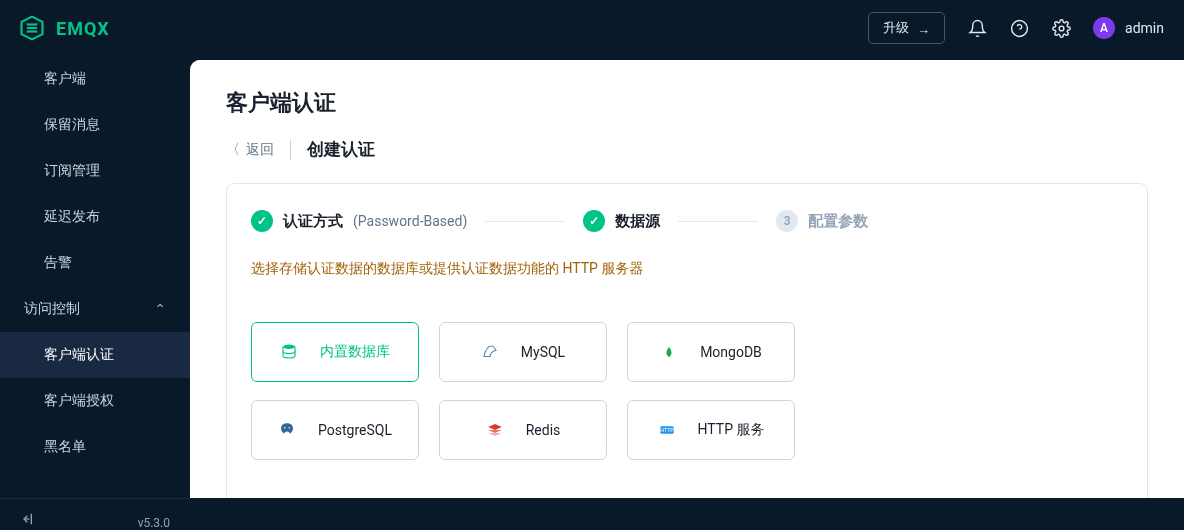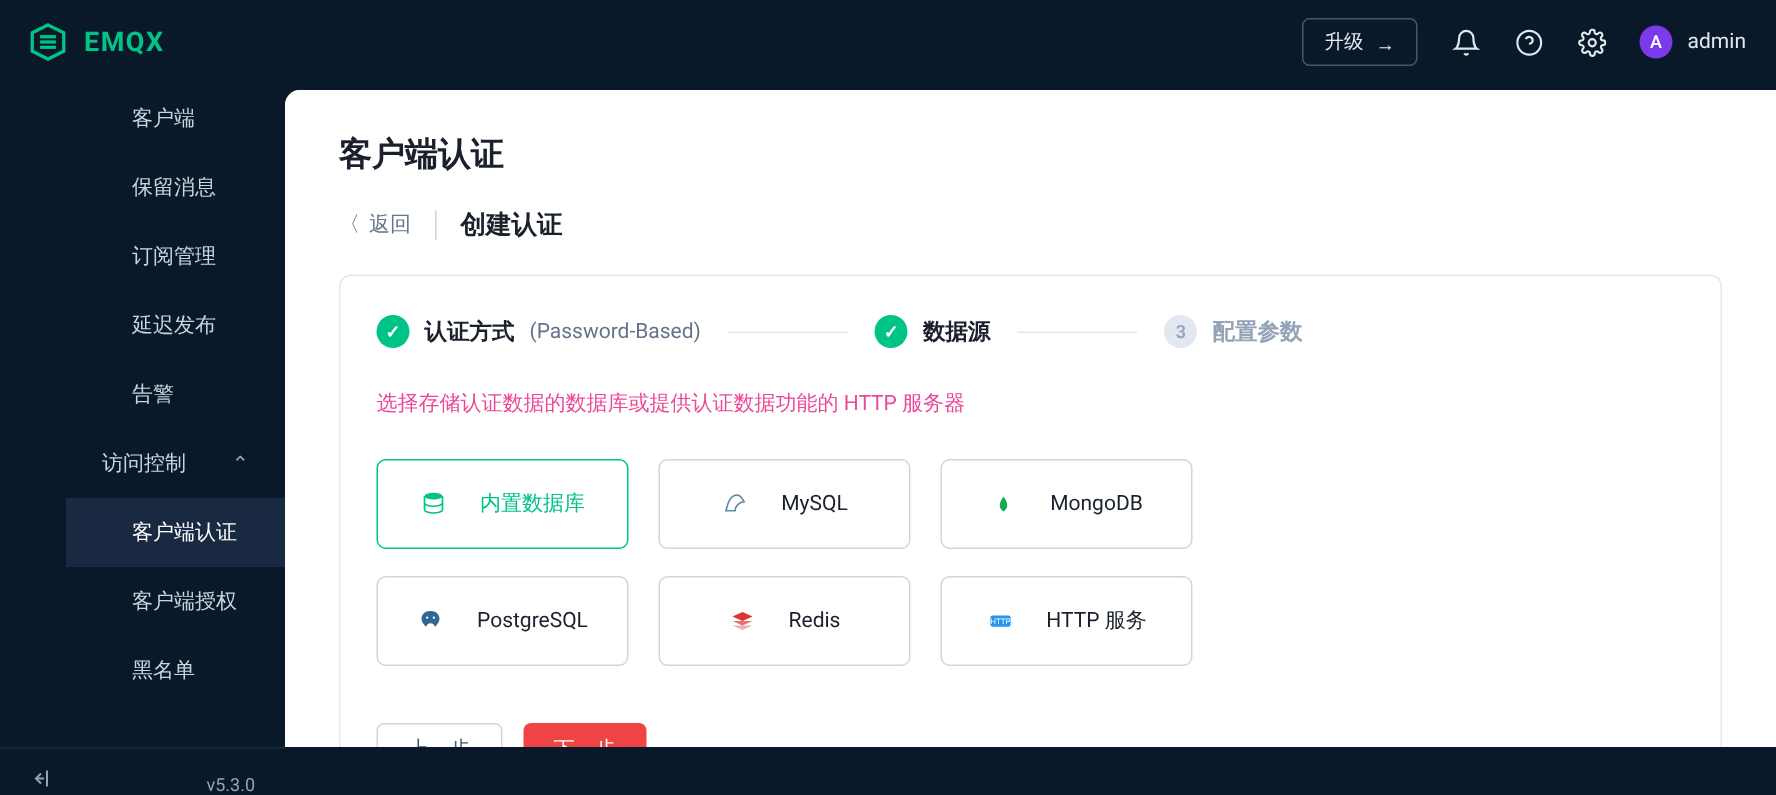--- a/index.html
+++ b/index.html
@@ -56,21 +56,20 @@
       overflow-y: hidden;
       padding-top: 0;
     }
     .sidebar-item {
       padding: 14px 24px;
       font-size: 14px;
       cursor: pointer;
       display: flex;
       align-items: center;
       justify-content: space-between;
-      margin-left: 44px;
     }
     .sidebar-item.sub { padding-left: 44px; }
     .sidebar-item.active { background: #1a2942; color: #fff; }
     .sidebar-item.section { color: #cbd5e1; }
     .chevron { color: #94a3b8; }
     .content-wrap {
       flex: 1;
       background: #f1f2f5;
       border-radius: 10px 0 0 0;
       padding: 0;
@@ -116,21 +115,21 @@
       font-size: 12px; font-weight: 600;
     }
     .step-circle.done { background: #00c388; color: #fff; }
     .step-circle.active { background: #00c388; color: #fff; }
     .step-circle.pending { background: #e2e8f0; color: #94a3b8; }
     .step-label { font-size: 15px; font-weight: 600; color: #1a202c; }
     .step-sub { font-size: 14px; color: #64748b; }
     .step-line { flex: 0 0 80px; height: 1px; background: #e2e8f0; margin: 0 18px; }
     .step.pending .step-label { color: #94a3b8; }
     .help-text {
-      font-size: 14px; color: #ec4899; margin-bottom: 28px;
+      font-size: 14px; color: #a16207; margin-bottom: 44px;
     }
     .option-grid {
       display: grid;
       grid-template-columns: repeat(3, 168px);
       gap: 18px 20px;
       margin-bottom: 38px;
     }
     .option-card {
       height: 60px;
       border: 1px solid #d1d5db;

